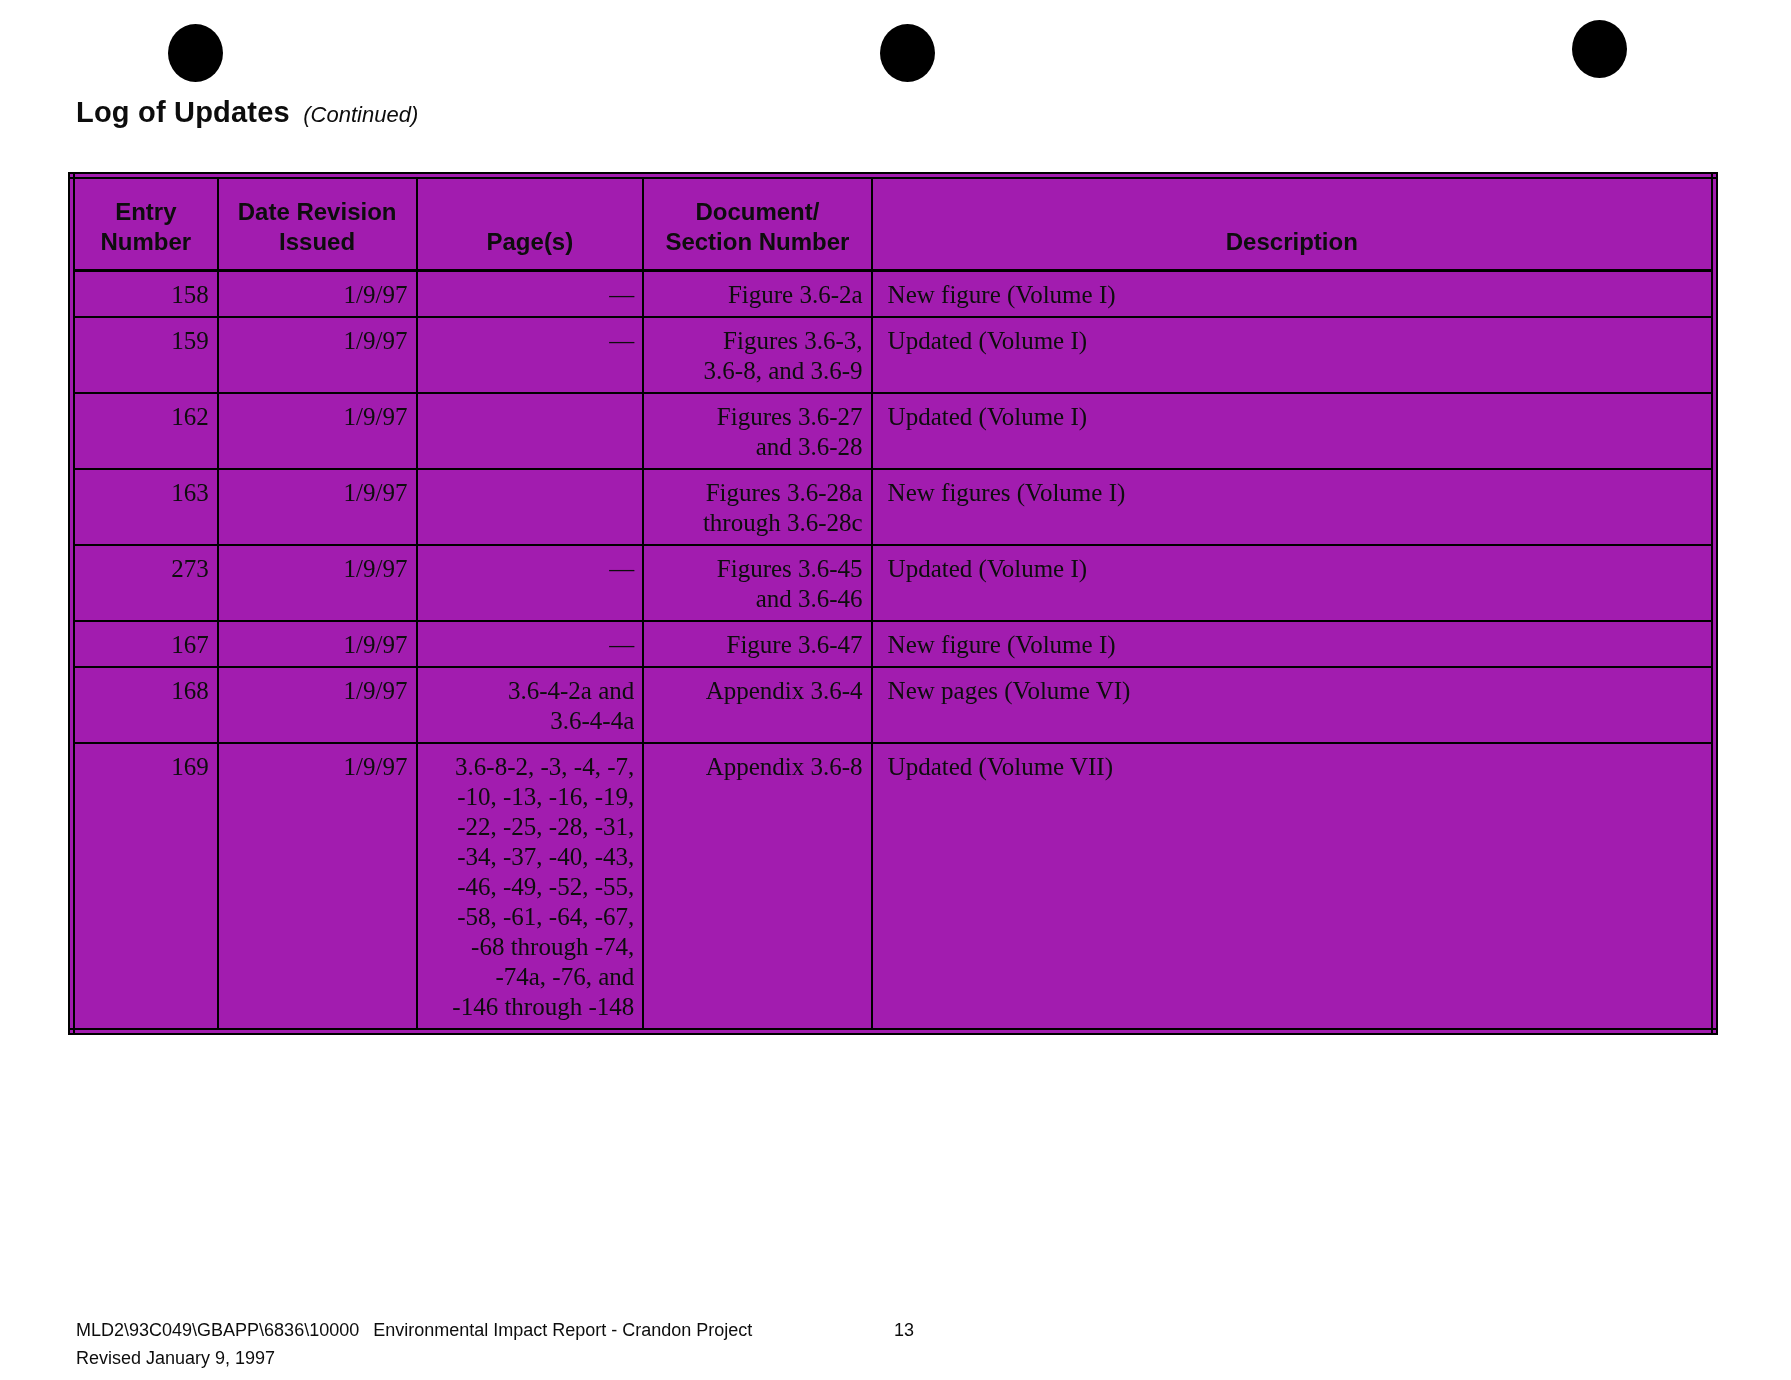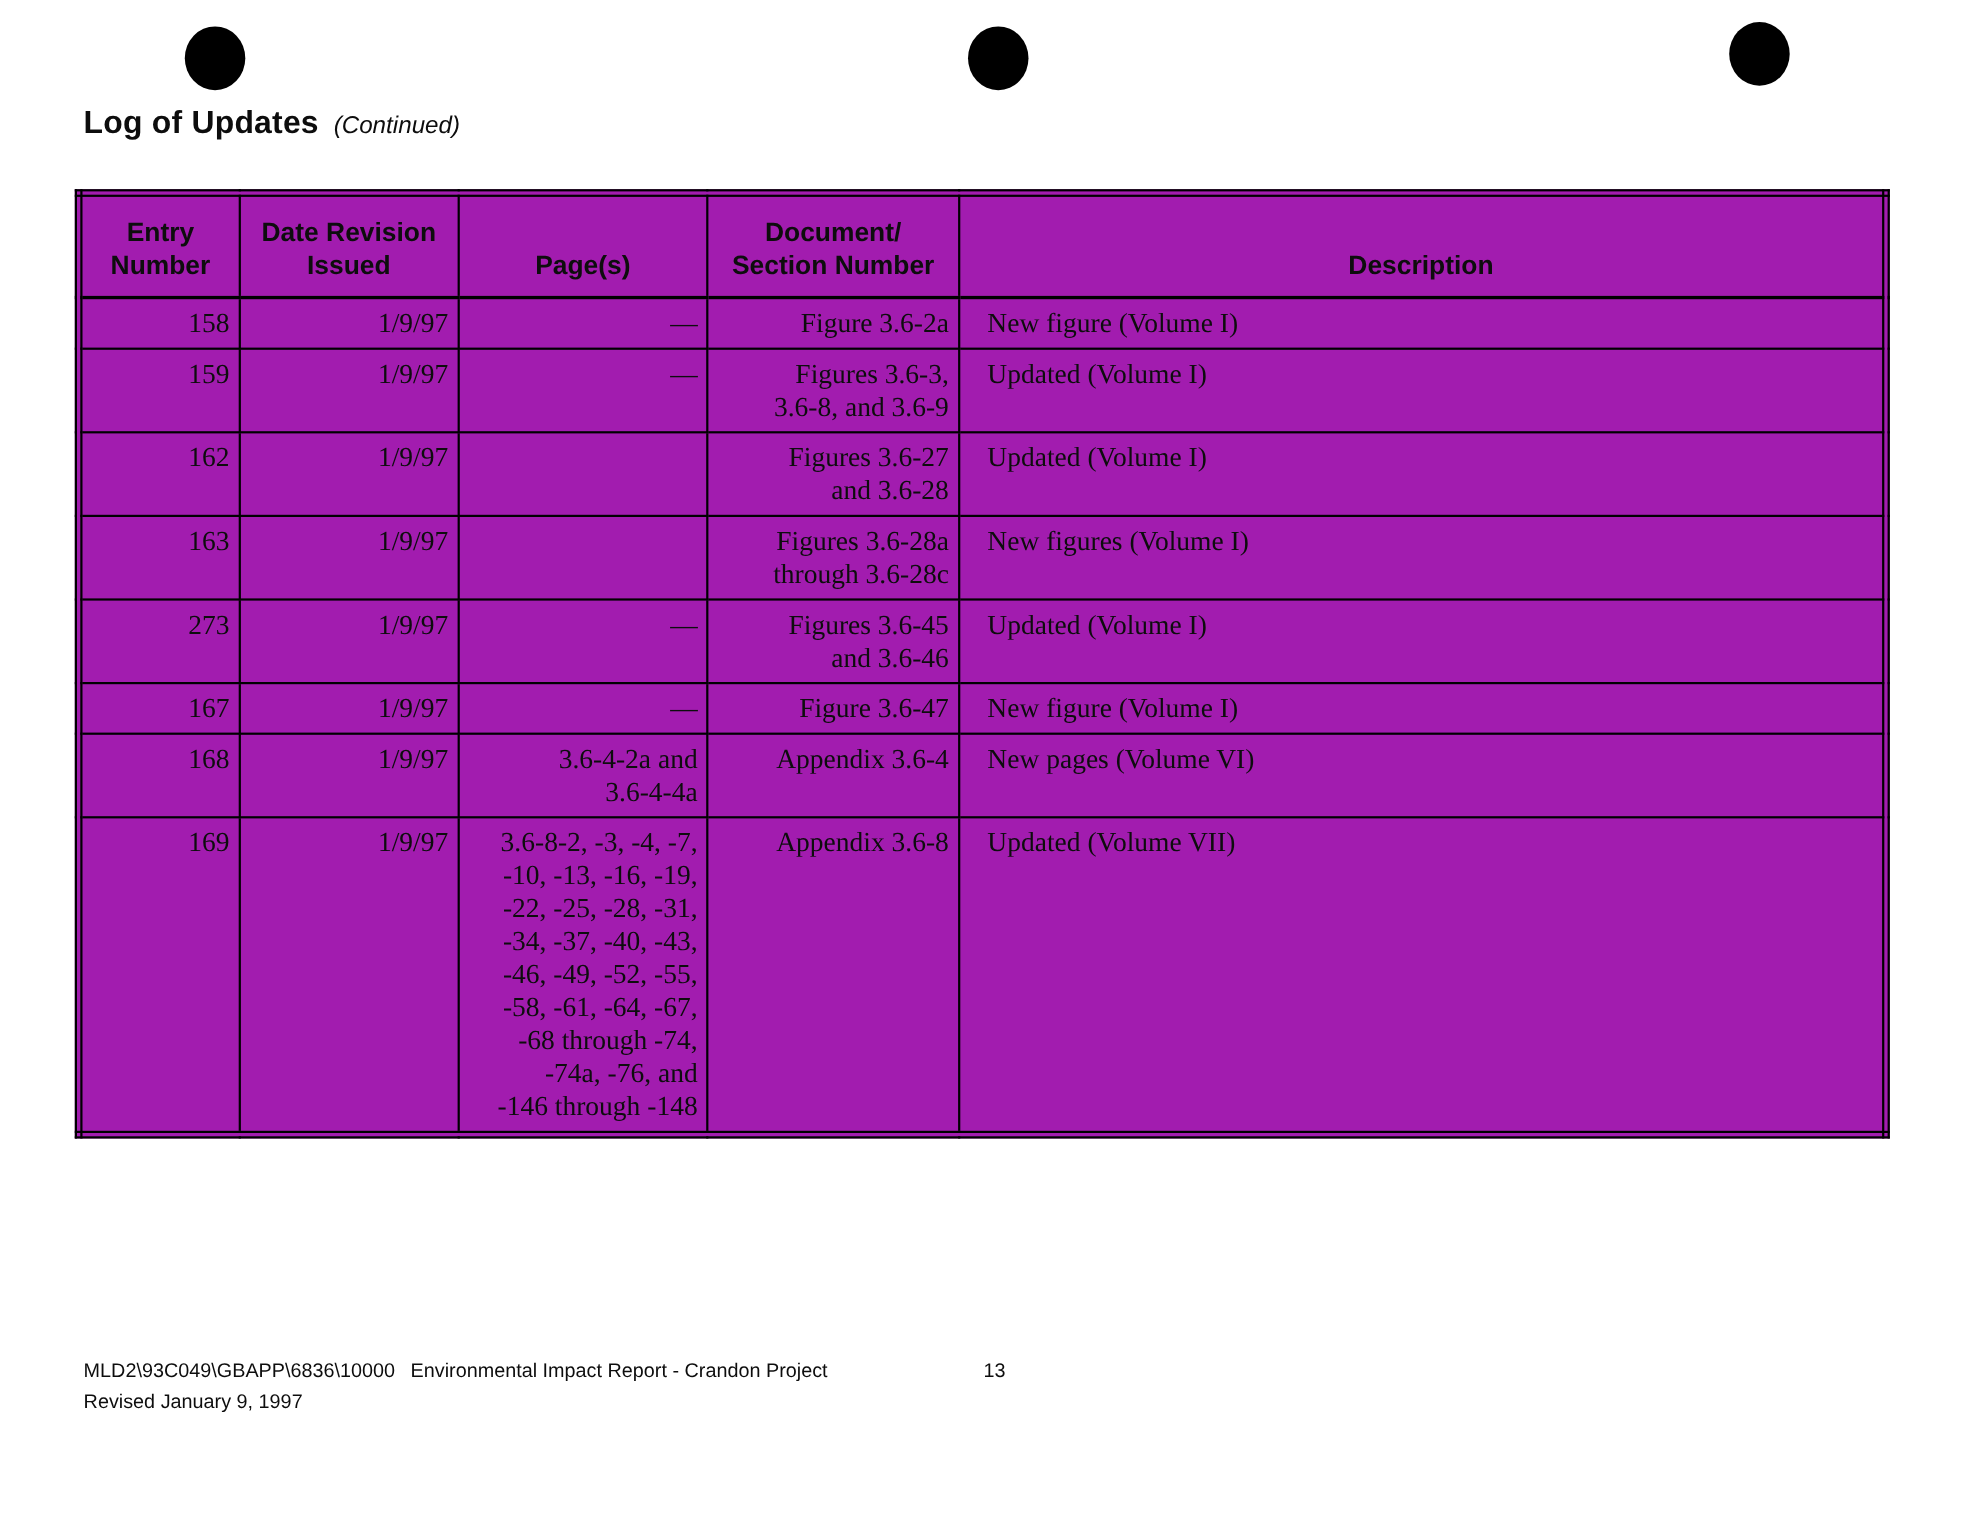--- a/index.html
+++ b/index.html
@@ -77,28 +77,28 @@
     font-family: "Liberation Serif", serif;
     font-size: 25px;
     line-height: 30px;
     padding: 8px 8px 6px 8px;
     text-align: right;
     vertical-align: top;
     white-space: pre-line;
   }
   .log-table td.c-desc {
     text-align: left;
-    padding-left: 25px;
+    padding-left: 15px;
   }
 
   
   .footer {
     position: absolute;
     left: 76px;
-    top: 1232px;
+    top: 1316px;
     width: 1660px;
     font-size: 18px;
     line-height: 28px;
   }
   .footer .line1 {
     position: relative;
     white-space: nowrap;
   }
   .footer .file-ref { margin-right: 14px; }
   .footer .page-number {

